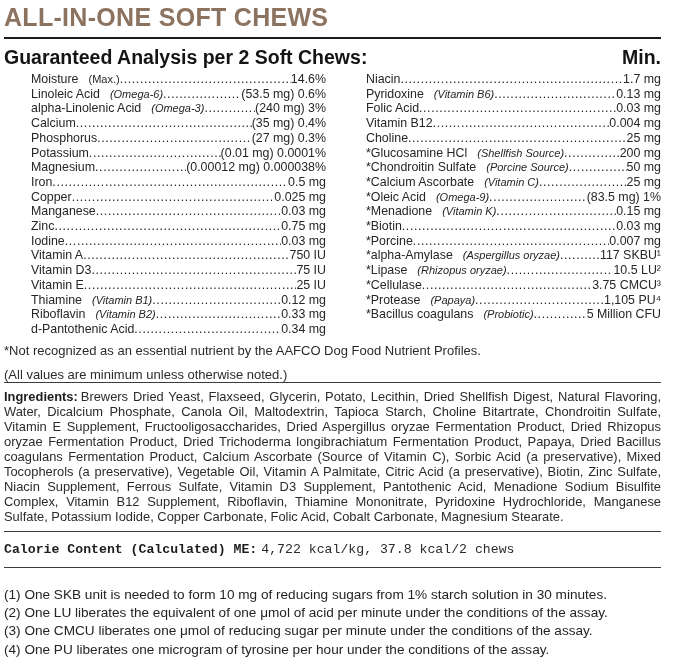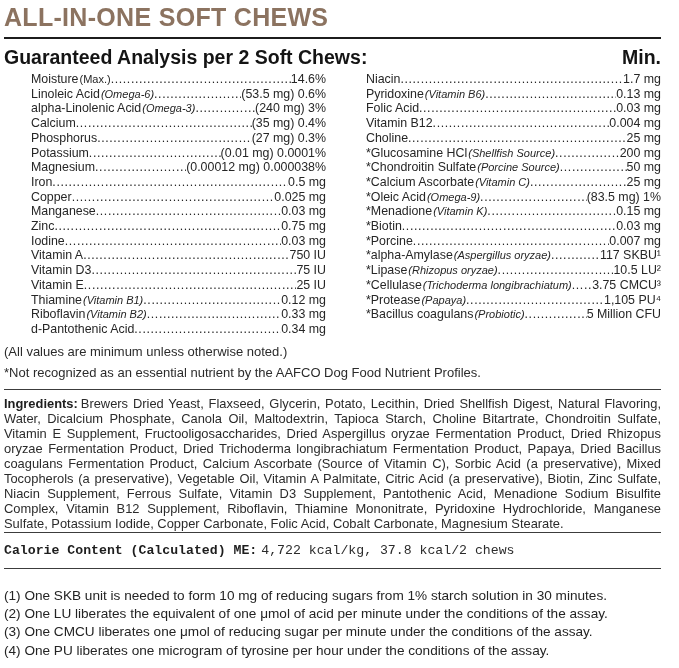--- a/index.html
+++ b/index.html
@@ -30,32 +30,32 @@
 
   .cols { display: flex; gap: 13px; margin-top: 4px; }
   .col { flex: 1; min-width: 0; }
 
   .row {
     display: flex; align-items: baseline;
     font-size: 12.4px; line-height: 14.7px;
     white-space: nowrap; color: #262626;
   }
   .row .nm { flex: 0 0 auto; margin-left: 27px; }
-  .row .note { font-size: 11px; font-style: italic; margin-left: 1px; text-align: right; }
+  .row .note { font-size: 11px; font-style: italic; margin-left: 10px; text-align: right; }
   .row .note.upright { font-style: normal; }
   .row .note:empty { display: none; margin: 0; }
   .row .dots { flex: 1 1 auto; overflow: hidden; white-space: nowrap; letter-spacing: 0.6px; min-width: 4px; }
   .row .val { flex: 0 0 auto; }
 
   .small-note { font-size: 13px; line-height: 15px; color: #2b2b2b; }
   .small-note.first { margin-top: 7px; }
   .small-note.second { margin-top: 6px; margin-bottom: 9px; }
 
   .ingredients {
-    margin-top: 6px; 
+    margin-top: 6px; margin-bottom: 6px;
     font-size: 12.9px; line-height: 15.1px;
     text-align: justify; color: #2b2b2b;
   }
   .b { font-weight: bold; color: #1d1d1d; }
   .ingredients .b { margin-right: 3px; }
 
   .calorie { margin: 10px 0; font-size: 13.2px; line-height: 15px; color: #2b2b2b; font-family: Liberation Mono, monospace; }
   .calorie .b { margin-right: 4px; }
 
   .footnotes { margin-top: 18px; font-size: 13.6px; line-height: 18.4px; color: #242424; }
@@ -296,43 +296,42 @@
 
   <div class="row">
     <span class="nm">*Lipase</span>
     <span class="note">(Rhizopus oryzae)</span>
     <span class="dots">................................................................................................................................................................</span>
     <span class="val">10.5 LU²</span>
   </div>
 
   <div class="row">
     <span class="nm">*Cellulase</span>
-    <span class="note">(Trichoderma longibrachiatum)</span>
     <span class="dots">................................................................................................................................................................</span>
     <span class="val">3.75 CMCU³</span>
   </div>
 
   <div class="row">
     <span class="nm">*Protease</span>
     <span class="note">(Papaya)</span>
     <span class="dots">................................................................................................................................................................</span>
     <span class="val">1,105 PU⁴</span>
   </div>
 
   <div class="row">
     <span class="nm">*Bacillus coagulans</span>
     <span class="note">(Probiotic)</span>
     <span class="dots">................................................................................................................................................................</span>
     <span class="val">5 Million CFU</span>
   </div>
 </div>
   </div>
 
+  <div class="small-note second">*Not recognized as an essential nutrient by the AAFCO Dog Food Nutrient Profiles.</div>
   <div class="small-note first">(All values are minimum unless otherwise noted.)</div>
-  <div class="small-note second">*Not recognized as an essential nutrient by the AAFCO Dog Food Nutrient Profiles.</div>
 
   <hr class="rule-thin">
 
   <div class="ingredients">
     <span class="b">Ingredients:</span><span>Brewers Dried Yeast, Flaxseed, Glycerin, Potato, Lecithin, Dried Shellfish Digest, Natural Flavoring, Water, Dicalcium Phosphate, Canola Oil, Maltodextrin, Tapioca Starch, Choline Bitartrate, Chondroitin Sulfate, Vitamin E Supplement, Fructooligosaccharides, Dried Aspergillus oryzae Fermentation Product, Dried Rhizopus oryzae Fermentation Product, Dried Trichoderma longibrachiatum Fermentation Product, Papaya, Dried Bacillus coagulans Fermentation Product, Calcium Ascorbate (Source of Vitamin C), Sorbic Acid (a preservative), Mixed Tocopherols (a preservative), Vegetable Oil, Vitamin A Palmitate, Citric Acid (a preservative), Biotin, Zinc Sulfate, Niacin Supplement, Ferrous Sulfate, Vitamin D3 Supplement, Pantothenic Acid, Menadione Sodium Bisulfite Complex, Vitamin B12 Supplement, Riboflavin, Thiamine Mononitrate, Pyridoxine Hydrochloride, Manganese Sulfate, Potassium Iodide, Copper Carbonate, Folic Acid, Cobalt Carbonate, Magnesium Stearate.</span>
   </div>
 
   <hr class="rule-thin">
 
   <div class="calorie">

